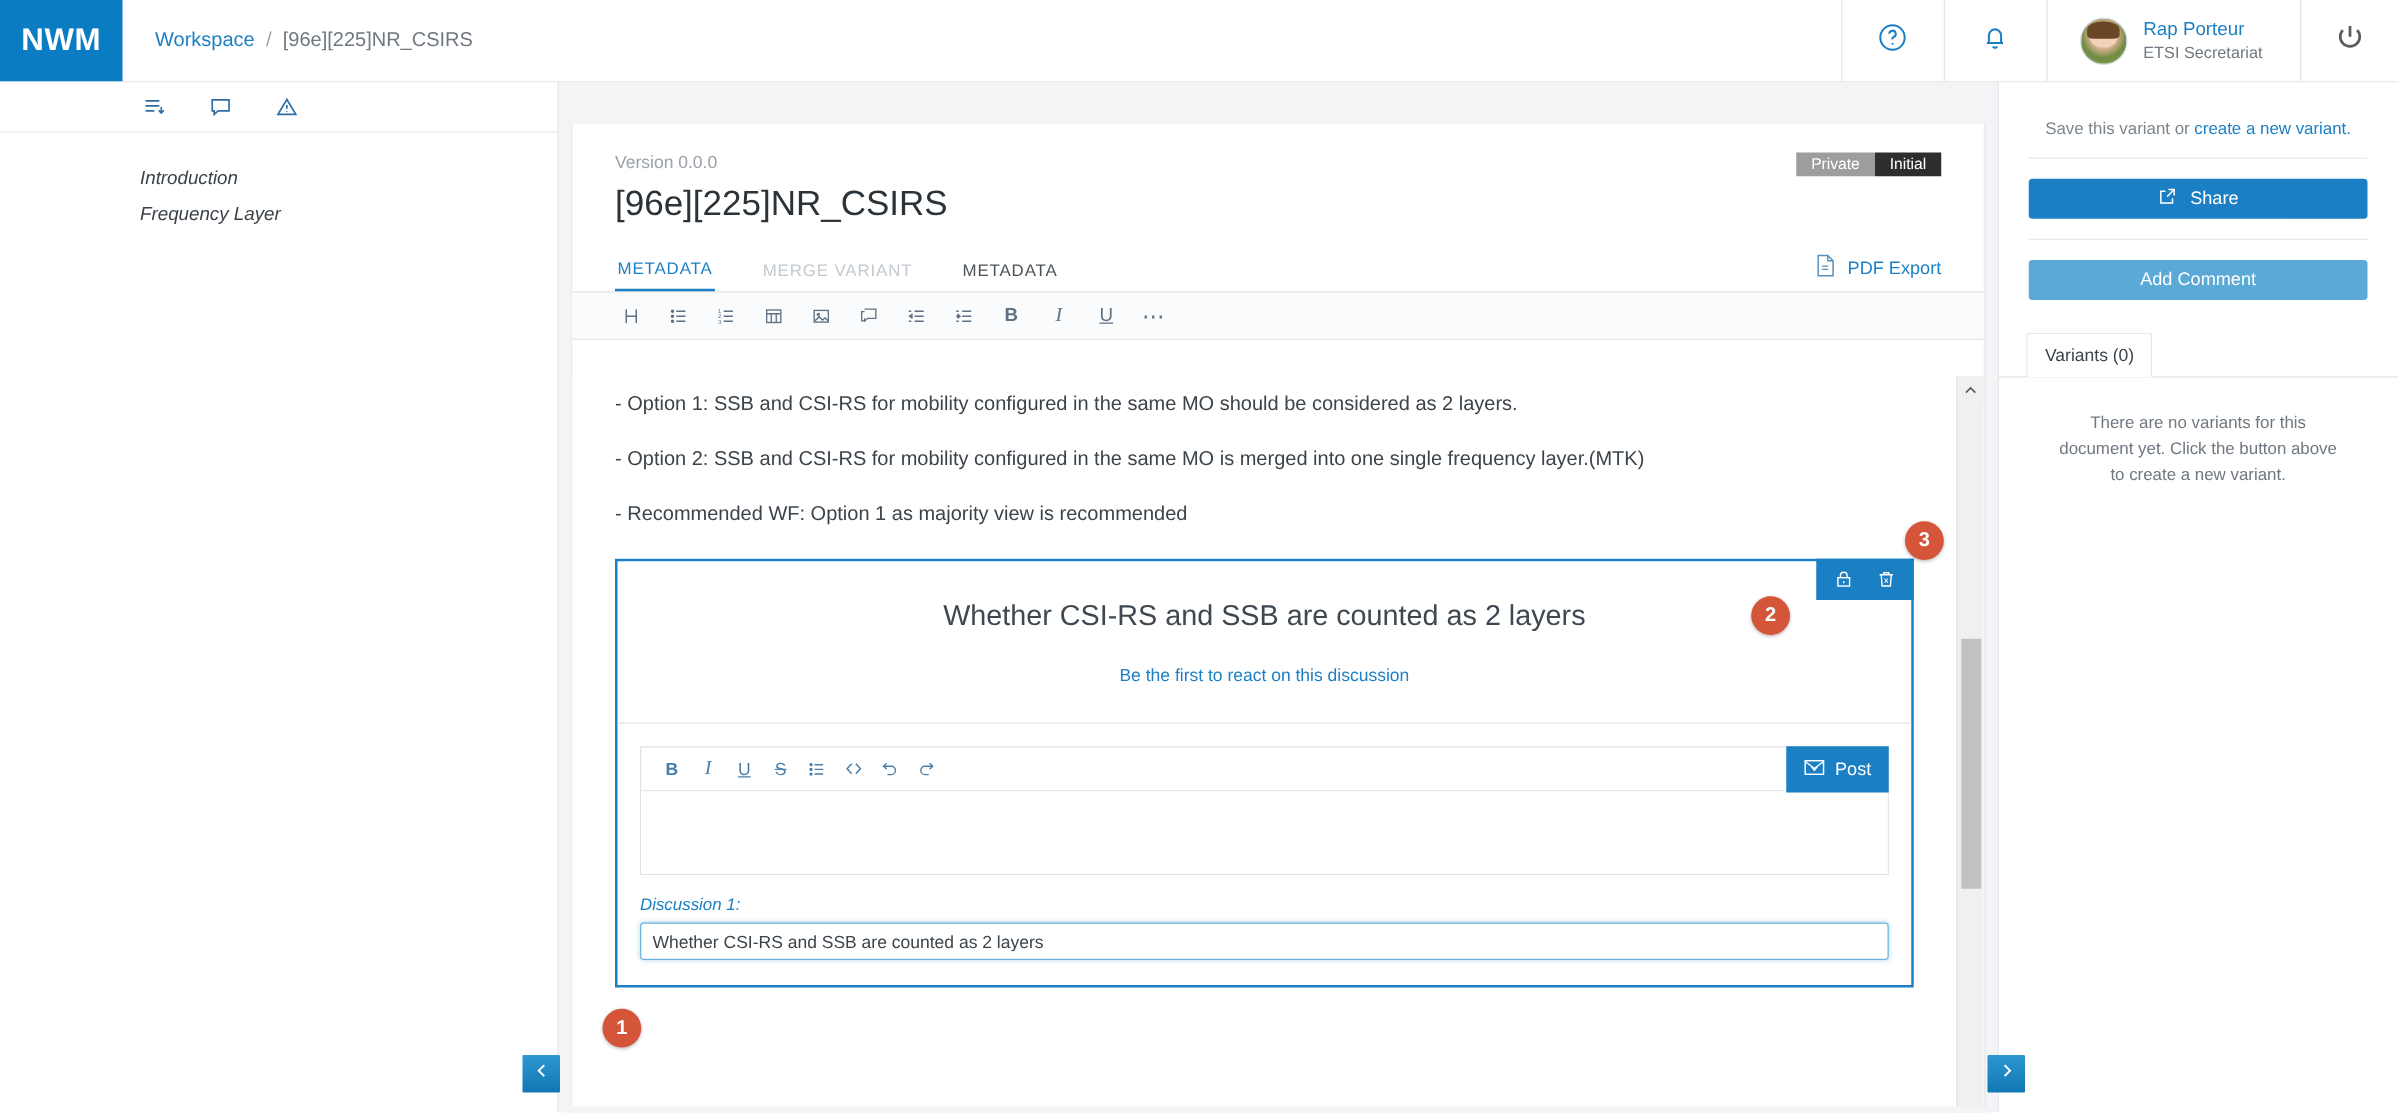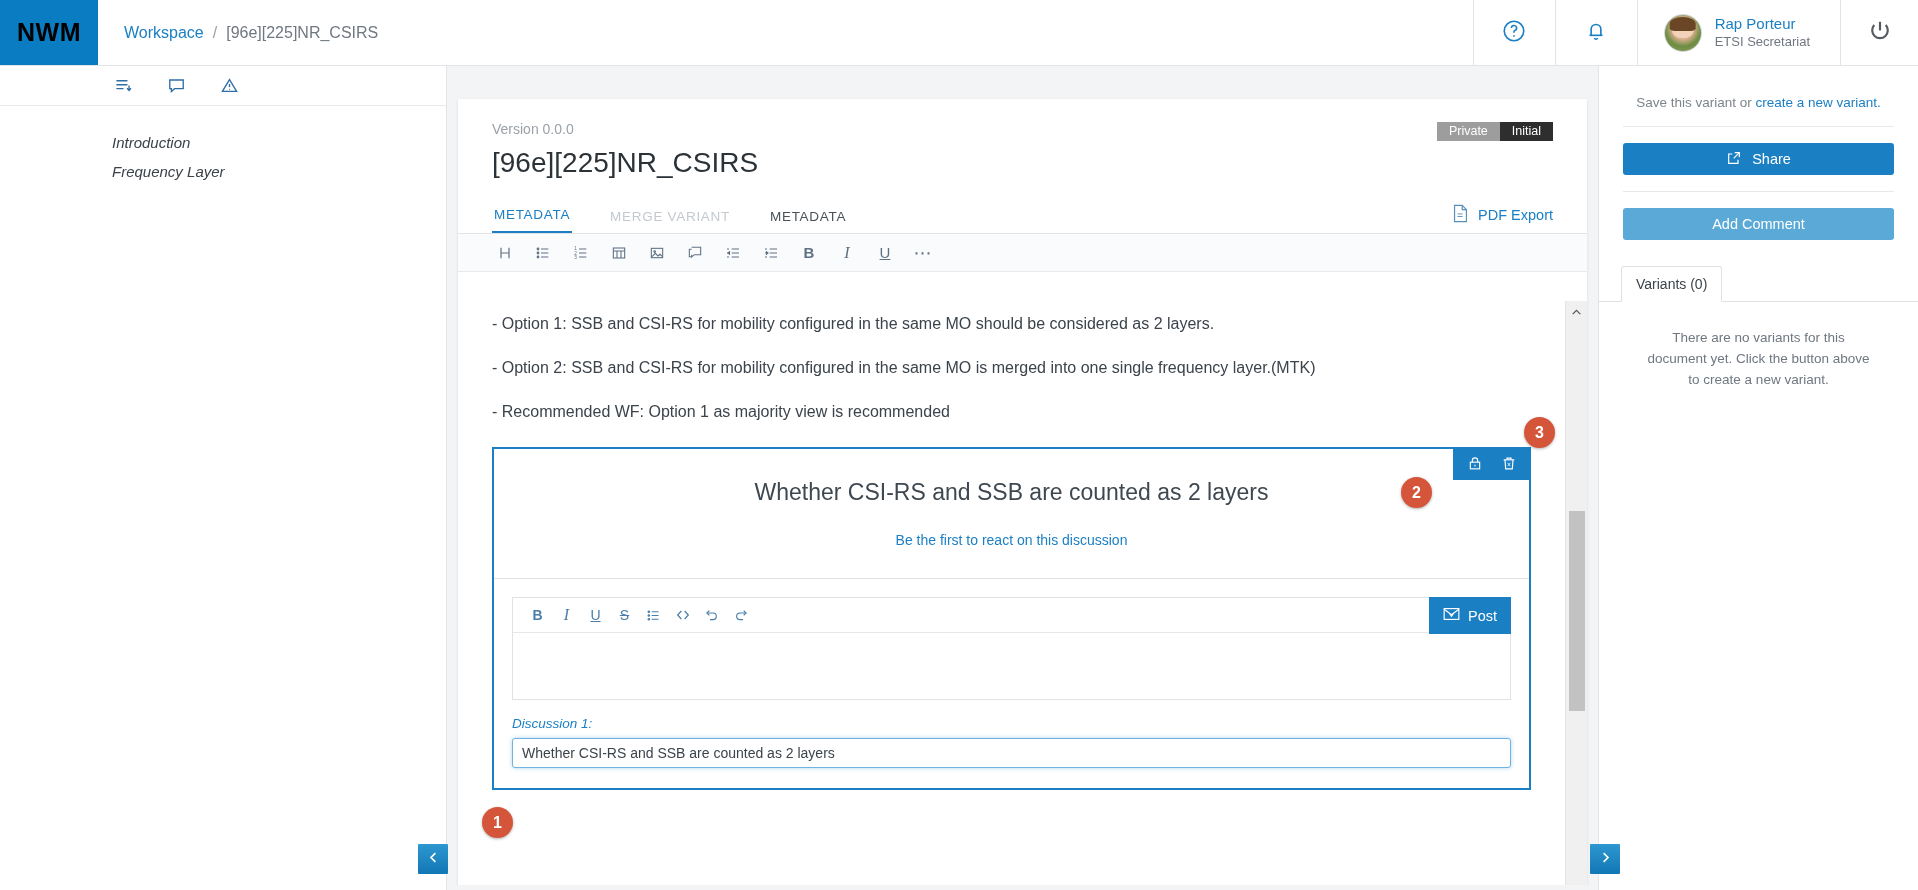--- a/index.html
+++ b/index.html
@@ -11,21 +11,21 @@
   }
   body { position: relative; }
 
   
   .topbar {
     position: absolute; left: 0; top: 0; width: 1918px; height: 66px;
     background: #ffffff; display: flex; align-items: stretch;
     border-bottom: 1px solid #e2e4e7;
   }
   .logo-block {
-    width: 98px; background: #0a7cc1; color: #000000;
+    width: 98px; background: #0a7cc1; color: #ffffff;
     display: flex; align-items: center; justify-content: center;
     font-size: 25px; font-weight: bold; letter-spacing: 0.5px;
   }
   .breadcrumb {
     flex: 0 0 auto; display: flex; align-items: center;
     padding-left: 26px; font-size: 16px; gap: 9px;
   }
   .crumb-link { color: #1b7fc4; cursor: pointer; }
   .crumb-sep { color: #9aa3ab; }
   .crumb-current { color: #6f7780; }

